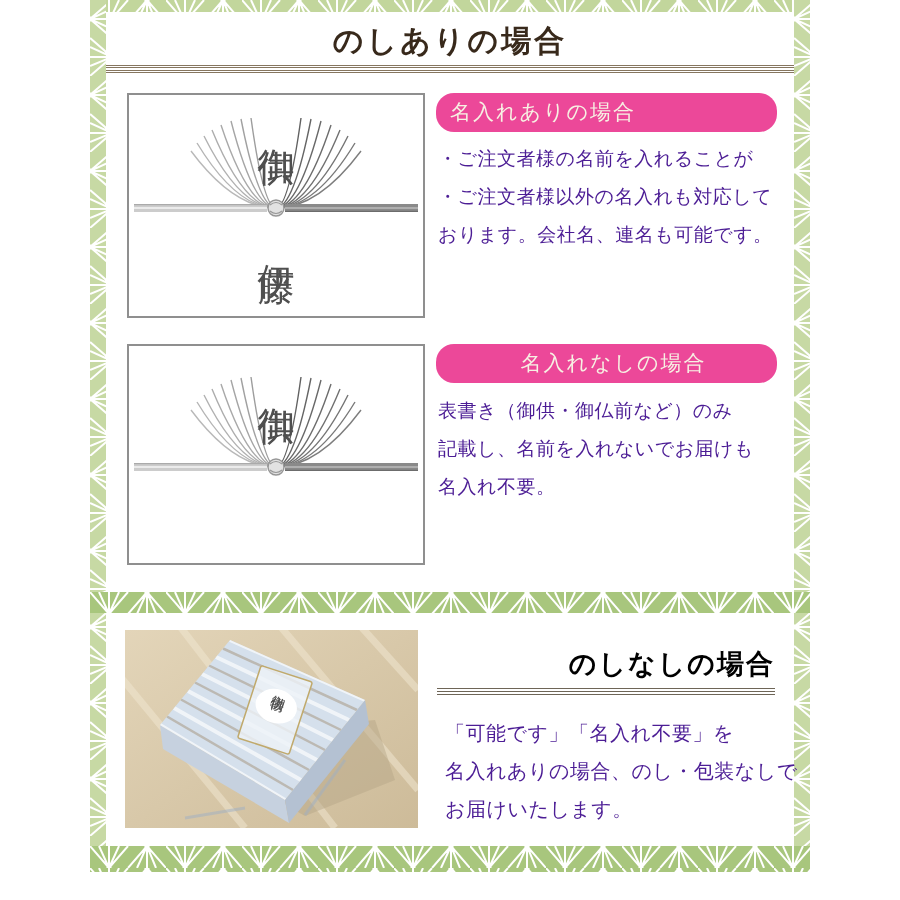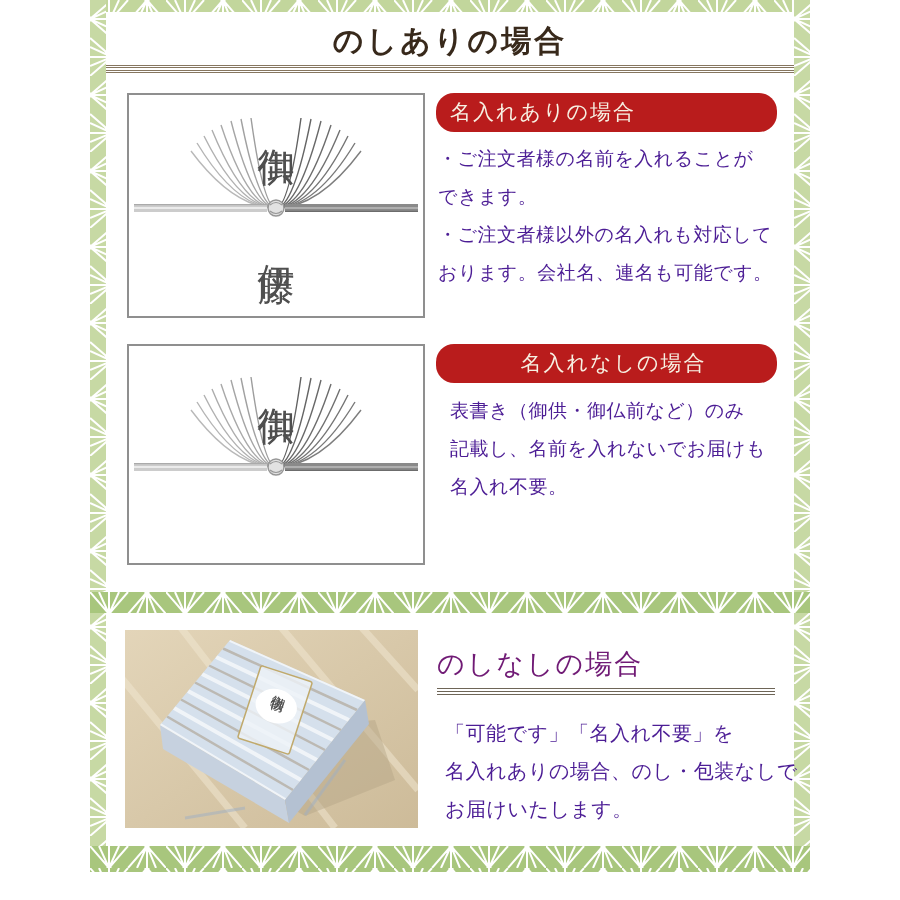--- a/index.html
+++ b/index.html
@@ -5,28 +5,28 @@
   html,body{margin:0;padding:0;background:#ffffff;}
   #canvas{position:relative;width:900px;height:900px;background:#ffffff;overflow:hidden;
           font-family:"Liberation Serif","DejaVu Serif",serif;}
   .band{position:absolute;}
   .panel{position:absolute;background:#ffffff;border:2px solid #8f8f8f;box-sizing:border-box;}
   .main-title{position:absolute;left:106px;width:688px;text-align:center;
               color:#38291b;font-weight:600;letter-spacing:3px;}
   #title1{top:20px;font-size:30px;line-height:42px;text-align:center;}
   .rule4{position:absolute;left:106px;width:688px;height:8px;
          background:repeating-linear-gradient(to bottom,#86765f 0,#86765f 1px,rgba(0,0,0,0) 1px,rgba(0,0,0,0) 2.33px);}
-  .brown-header{position:absolute;left:436px;width:341px;height:39px;background:#b91c1c;
+  .brown-header{position:absolute;left:436px;width:341px;height:39px;background:#ec4899;
                 color:#f7f1e3;font-size:21px;line-height:39px;padding-left:14px;
                 box-sizing:border-box;letter-spacing:2px;border-radius:18px;}
   .body-text{position:absolute;left:438px;width:350px;color:#4c1d95;}
   .body-text .tline{font-size:19px;line-height:38px;letter-spacing:0.5px;white-space:nowrap;}
   #body3 .tline{font-size:20px;}
-  #title2{position:absolute;left:437px;width:338px;text-align:left;top:644px;
-          font-size:27px;line-height:40px;color:#701a75;font-weight:400;letter-spacing:2px;}
+  #title2{position:absolute;left:437px;width:338px;text-align:right;top:644px;
+          font-size:27px;line-height:40px;color:#000000;font-weight:700;letter-spacing:2px;}
   .rule3{position:absolute;left:437px;width:338px;height:7px;top:688px;
          background:repeating-linear-gradient(to bottom,#6e6557 0,#6e6557 1px,rgba(0,0,0,0) 1px,rgba(0,0,0,0) 3px);}
   .noshi-svg{width:100%;height:100%;display:block;}
   .noshi-vtext{writing-mode:vertical-rl;font-family:"DejaVu Serif","Liberation Serif",serif;
                fill:#4f4f4f;letter-spacing:3px;}
   svg text{user-select:none;}
 </style>
 </head>
 <body>
 
@@ -103,21 +103,20 @@
           <path d="M141,110 q6,-5 12,0 M141,116 q6,5 12,0" stroke="#979797" stroke-width="1.1"></path>
         </g>
       <text class="noshi-vtext" x="147" y="24" font-size="37">御供</text>
       <text class="noshi-vtext" x="147" y="140" font-size="37">伊藤</text>
     </svg>
   </div>
 
   <div class="brown-header" style="top:93px;">名入れありの場合</div>
   <div id="body1" class="body-text" style="top:140px;">
     <div class="tline">・ご注文者様の名前を入れることが</div>
-    <div class="tline">できます。</div>
     <div class="tline">・ご注文者様以外の名入れも対応して</div>
     <div class="tline">おります。会社名、連名も可能です。</div>
   </div>
 
   <div class="panel" style="left:127px;top:344px;width:298px;height:221px;">
     <svg id="noshi2" class="noshi-svg" viewBox="0 0 294 217">
         <g fill="none">
           <path d="M147,121 Q104.5,121 62,64" stroke="rgb(185,185,185)" stroke-width="1.4"></path>
           <path d="M147,121 Q189.5,121 232,64" stroke="rgb(125,125,125)" stroke-width="1.4"></path>
           <path d="M147,121 Q107.5,121 68,56" stroke="rgb(181,181,181)" stroke-width="1.4"></path>
@@ -141,21 +140,21 @@
           <rect x="156" y="120.4" width="133" height="1.2" fill="#c9c9c9"></rect>
           <rect x="156" y="123.8" width="133" height="1.2" fill="#6c6c6c"></rect>
           <circle cx="147" cy="121" r="8" fill="#e2e2e2" stroke="#979797" stroke-width="1.5"></circle>
           <path d="M141,118 q6,-5 12,0 M141,124 q6,5 12,0" stroke="#979797" stroke-width="1.1"></path>
         </g>
       <text class="noshi-vtext" x="147" y="32" font-size="37">御供</text>
     </svg>
   </div>
 
   <div class="brown-header" style="top:344px;text-align:center;">名入れなしの場合</div>
-  <div id="body2" class="body-text" style="top:392px;margin-left:12px;">
+  <div id="body2" class="body-text" style="top:392px;">
     <div class="tline">表書き（御供・御仏前など）のみ</div>
     <div class="tline">記載し、名前を入れないでお届けも</div>
     <div class="tline">名入れ不要。</div>
   </div>
 
   <div style="position:absolute;left:125px;top:630px;width:293px;height:198px;">
     <svg viewBox="0 0 293 198" width="293" height="198">
       <defs>
         <linearGradient id="woodG" x1="0" y1="0" x2="1" y2="1">
           <stop offset="0" stop-color="#e3d5b9"></stop>

